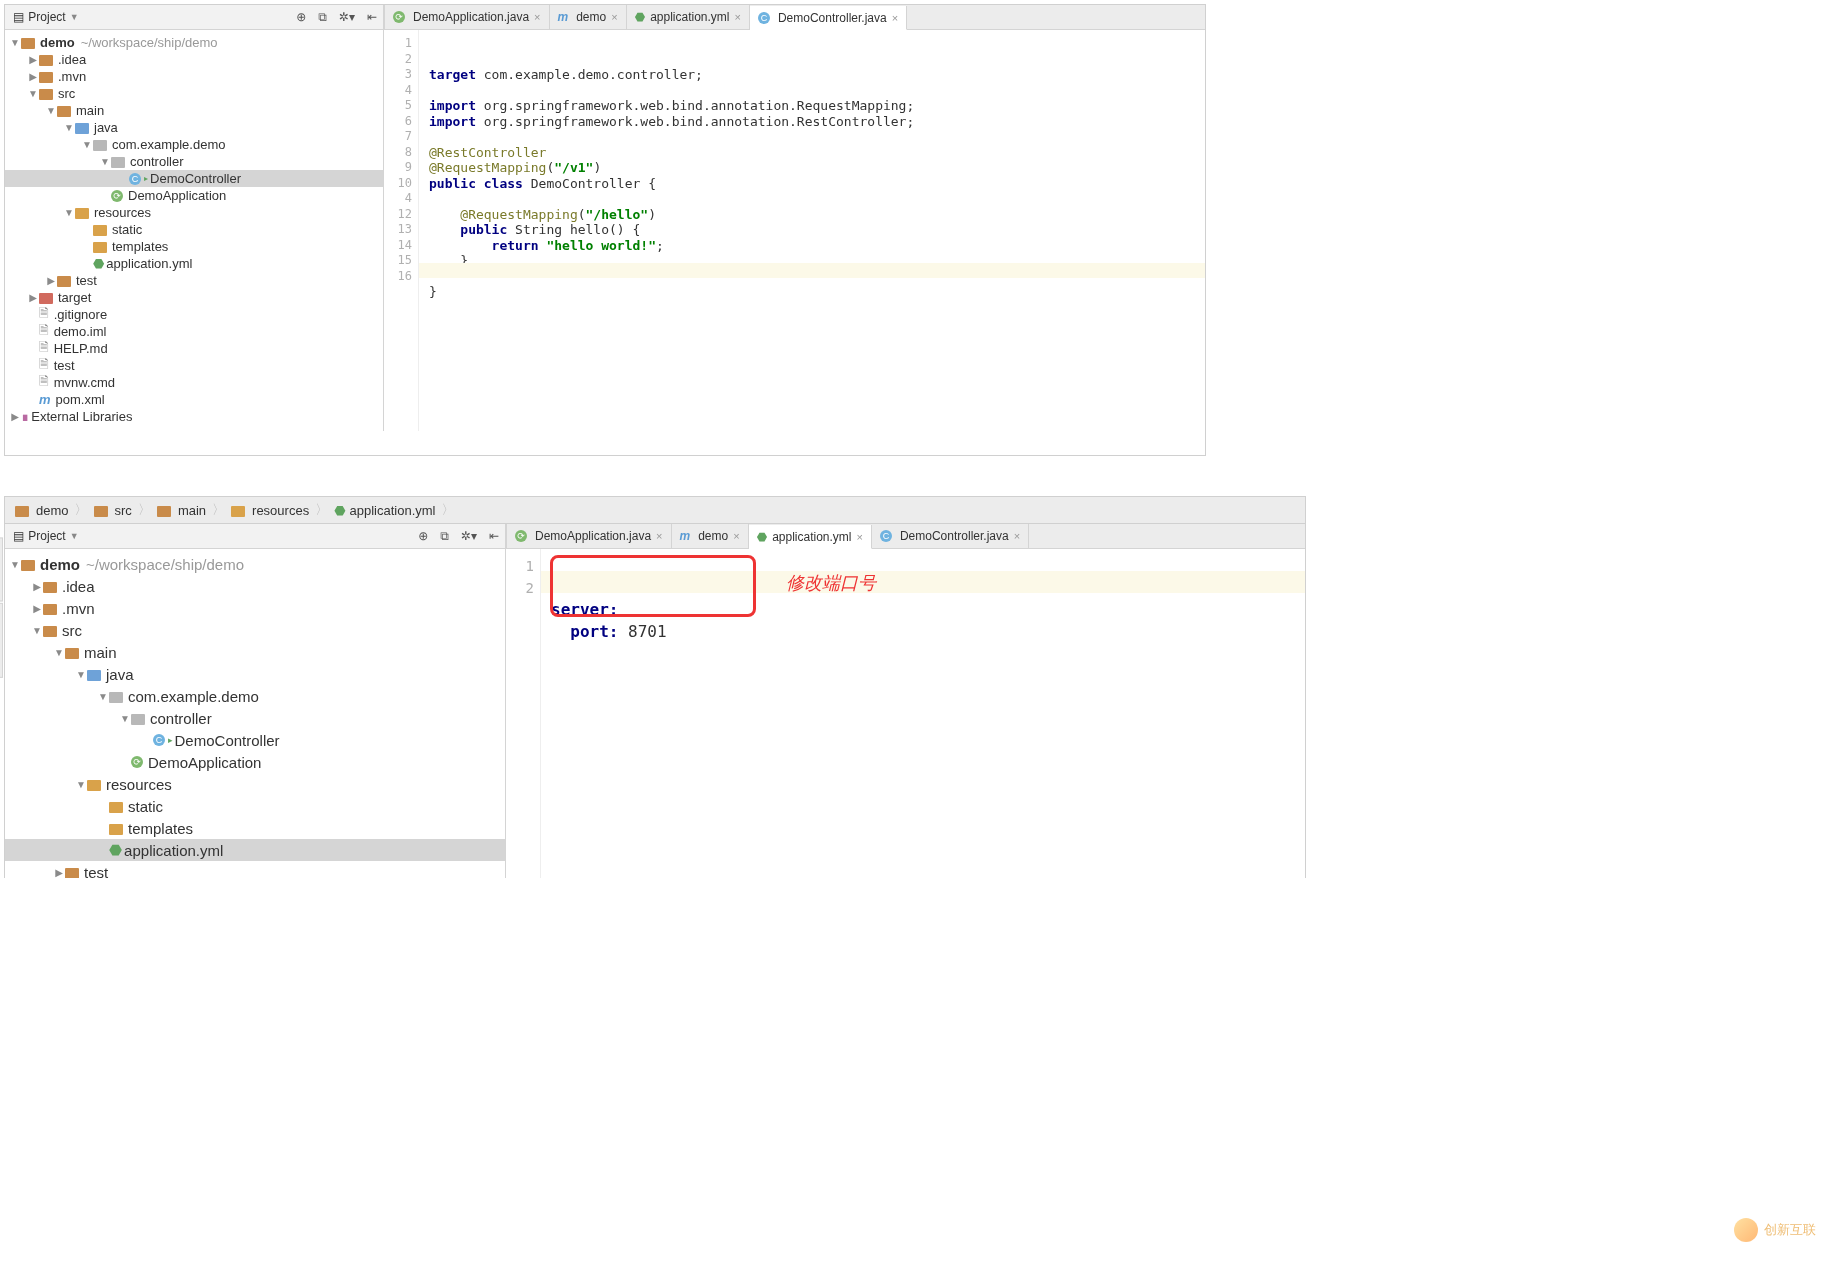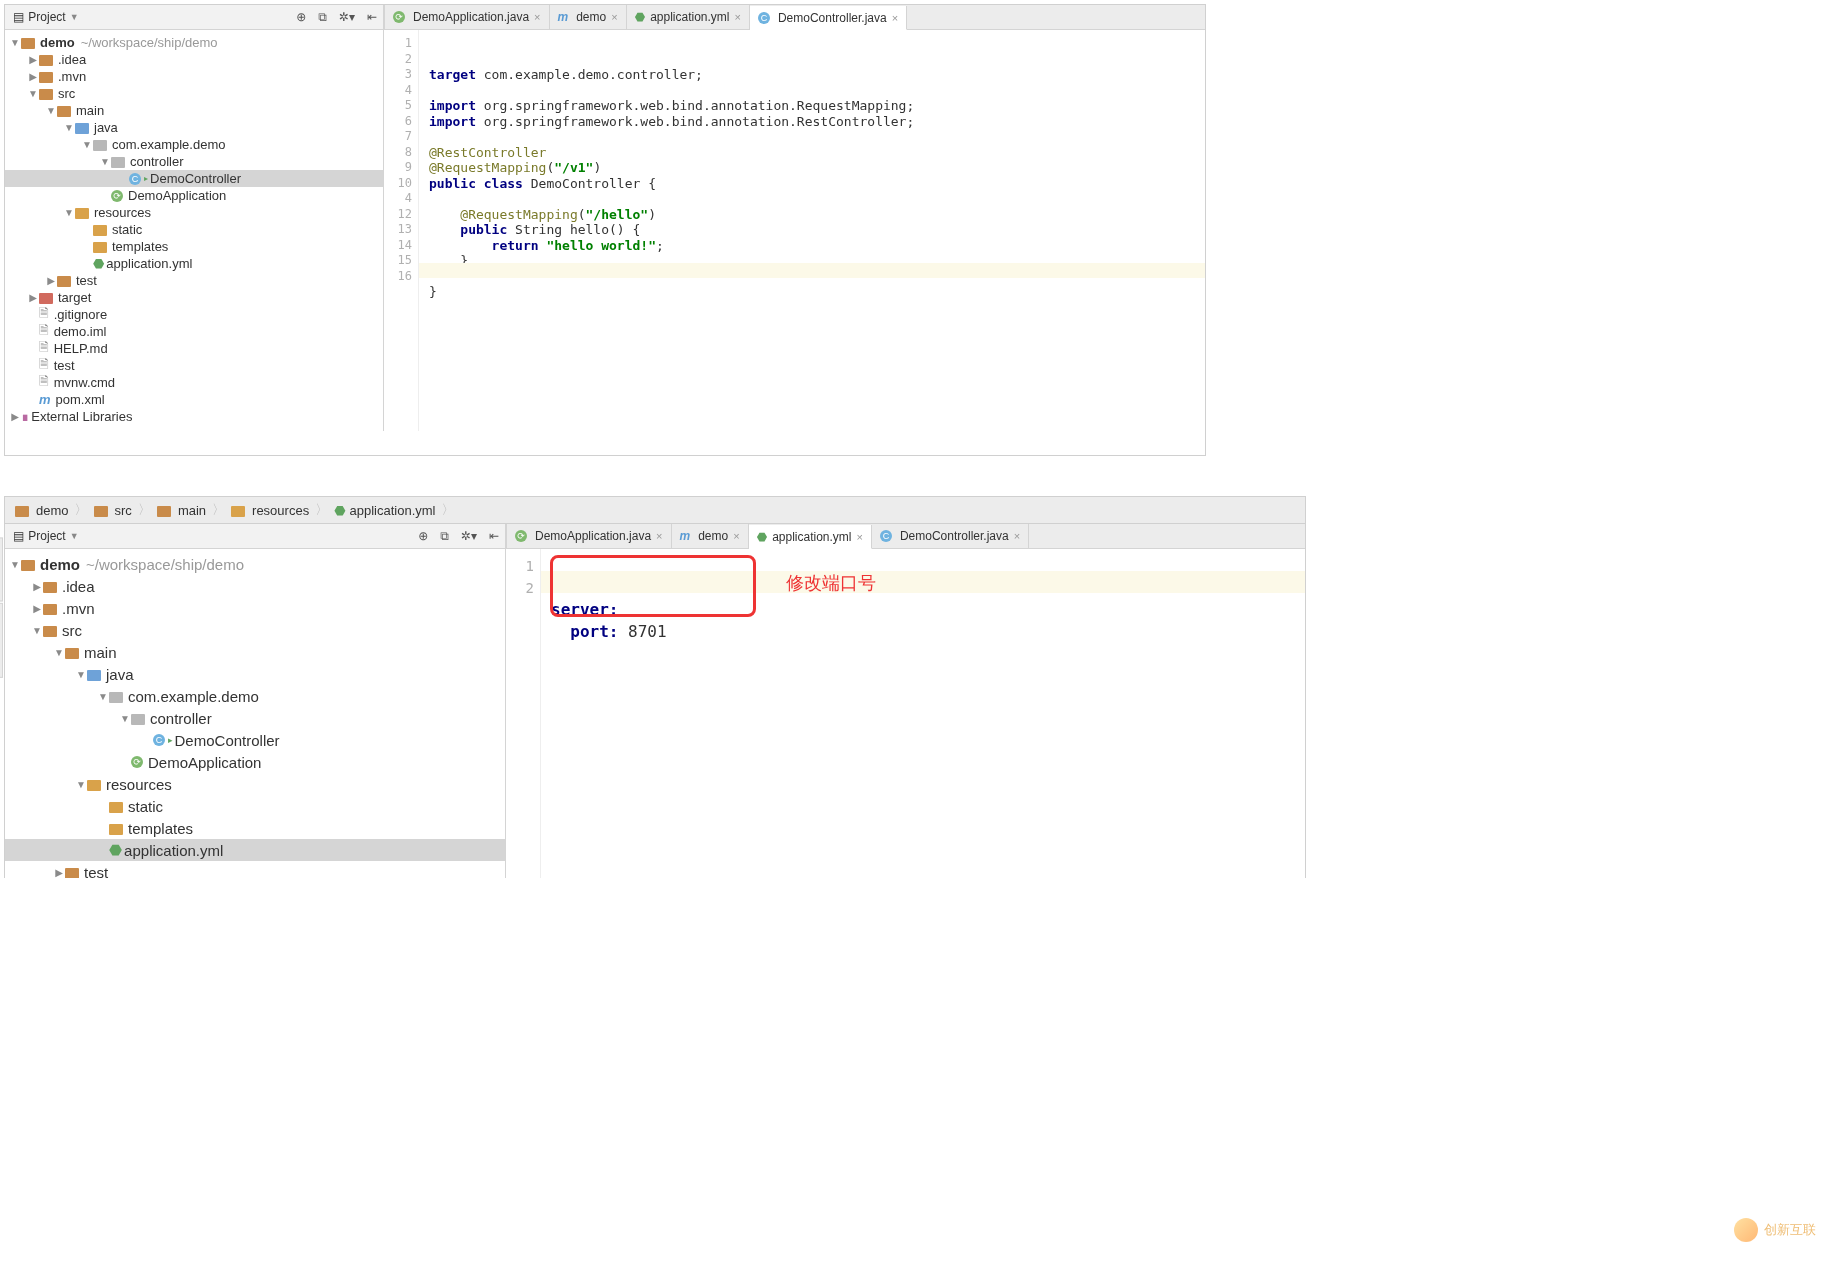--- a/index.html
+++ b/index.html
@@ -51,21 +51,21 @@
   .str{color:#008000;font-weight:bold;}
   
   .crumbs{height:26px;background:#ececec;border-bottom:1px solid #d0d0d0;display:flex;align-items:center;padding-left:6px;font-size:13px;}
   .crumb{display:flex;align-items:center;gap:4px;padding:0 4px;color:#333;}
   .crumb-sep{color:#bbb;padding:0 2px;}
   
   .vtool{position:absolute;left:-22px;top:40px;width:22px;}
   .vtool .vt{writing-mode:vertical-rl;transform:rotate(180deg);font-size:11px;color:#666;padding:8px 3px;background:#ececec;border:1px solid #d4d4d4;margin-bottom:2px;cursor:pointer;text-decoration:underline;}
   
   .redbox{position:absolute;border:3px solid #e33;border-radius:8px;}
-  .redtxt{position:absolute;color:#e33;font-size:18px;}
+  .redtxt{position:absolute;color:#e33;font-size:18px;font-style:italic;}
   .watermark{position:fixed;right:20px;bottom:20px;opacity:.7;font-size:13px;color:#e8a23a;display:flex;align-items:center;gap:6px;}
   .watermark .wm-ico{width:24px;height:24px;border-radius:50%;background:linear-gradient(135deg,#ffd47a,#ff9a3a);}
 </style>
 </head>
 <body>
 
 <div class="ide-pane pane1">
   <div class="split">
 
     <div class="tree-panel">

